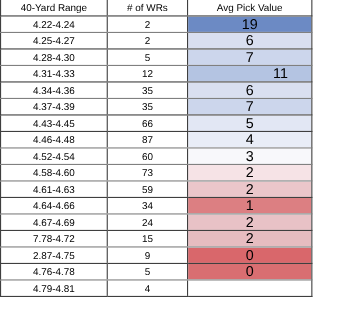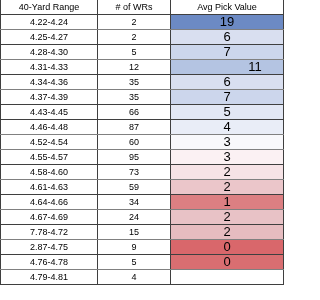--- a/index.html
+++ b/index.html
@@ -153,27 +153,20 @@
             <span class="fill" style="background: rgb(233, 237, 247);">4</span>
           </td>
         </tr>
         <tr class="hr-gray">
           <td class="edge-left">4.52-4.54</td>
           <td class="sep-left">60</td>
           <td class="sep-left edge-right value-cell">
             <span class="fill" style="background: rgb(248, 248, 251);">3</span>
           </td>
         </tr>
-        <tr class="hr-dark">
-          <td class="edge-left">4.55-4.57</td>
-          <td class="sep-left">95</td>
-          <td class="sep-left edge-right value-cell">
-            <span class="fill" style="background: rgb(251, 241, 243);">3</span>
-          </td>
-        </tr>
         <tr class="hr-gray">
           <td class="edge-left">4.58-4.60</td>
           <td class="sep-left">73</td>
           <td class="sep-left edge-right value-cell">
             <span class="fill" style="background: rgb(246, 227, 230);">2</span>
           </td>
         </tr>
         <tr class="hr-dark">
           <td class="edge-left">4.61-4.63</td>
           <td class="sep-left">59</td>

